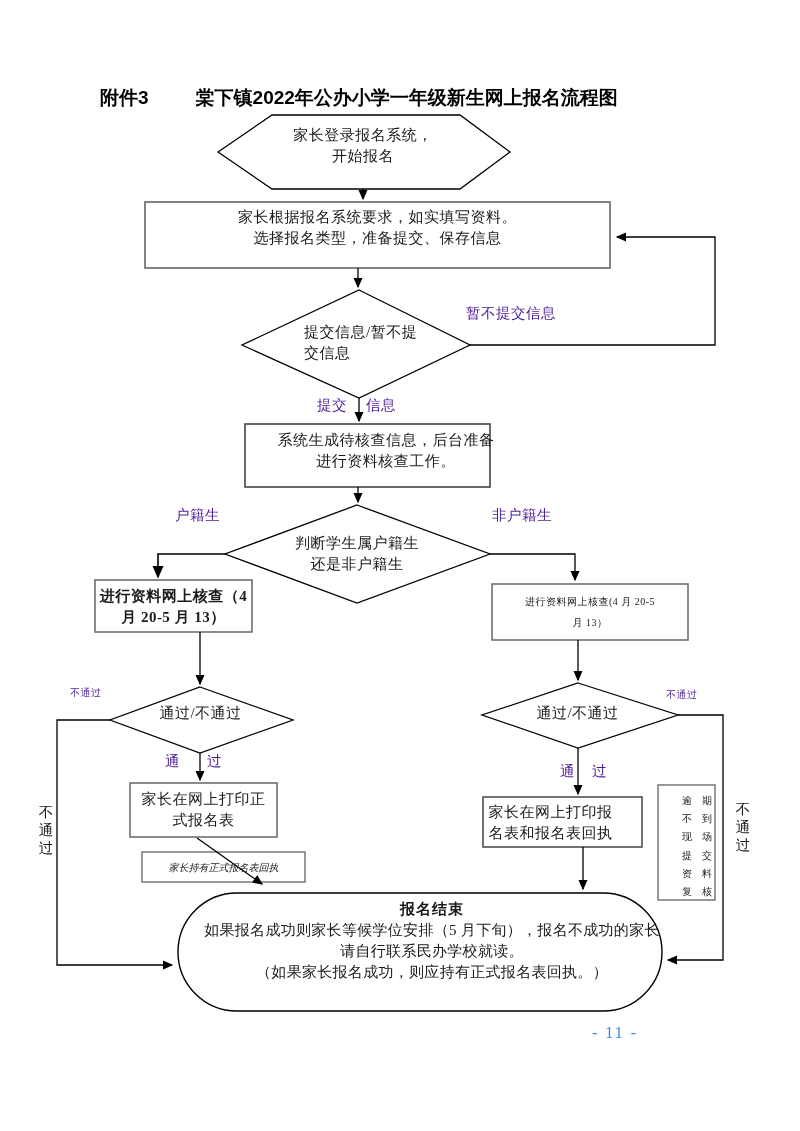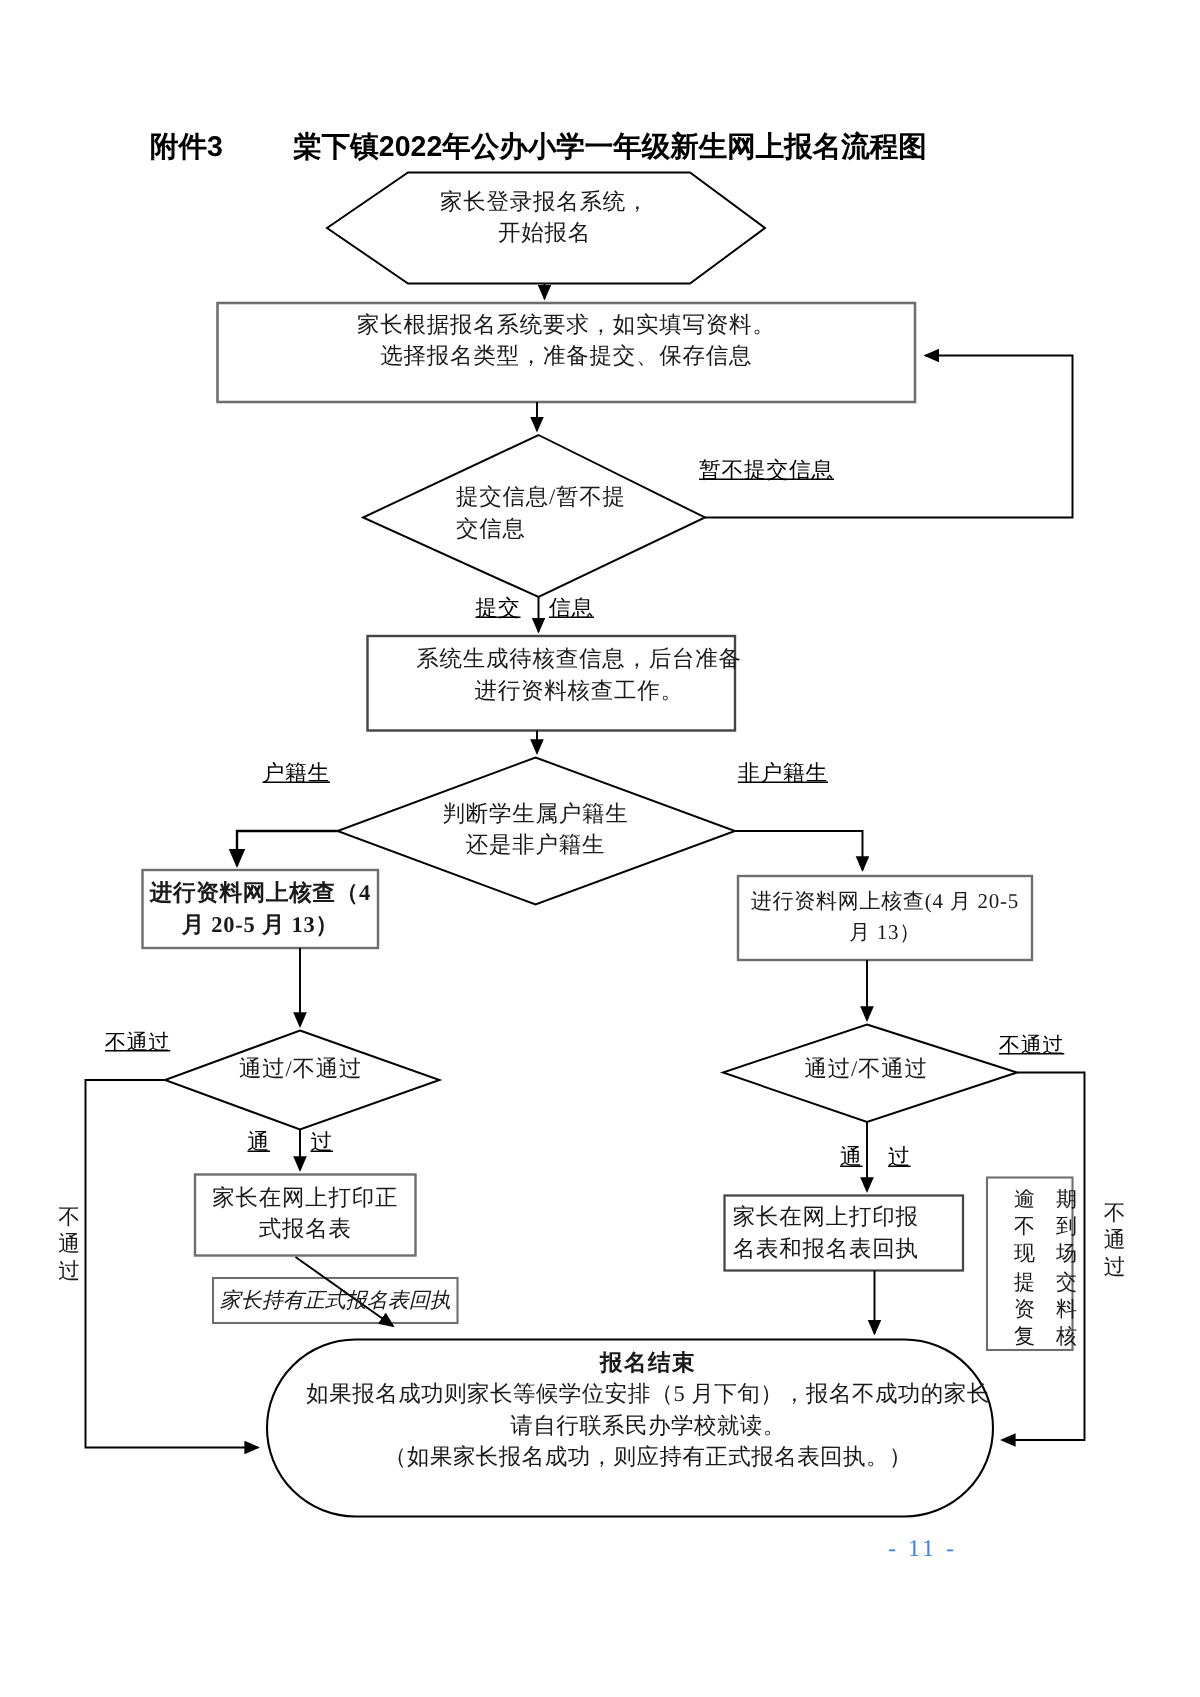--- a/index.html
+++ b/index.html
@@ -3,28 +3,28 @@
 <meta charset="utf-8">
 <style>
   html,body{margin:0;padding:0;background:#fff;}
   #page{
     position:relative;width:800px;height:1131px;background:#ffffff;
     font-family:"Liberation Serif", serif;color:#000;overflow:hidden;
   }
   #shapes{position:absolute;left:0;top:0;width:800px;height:1131px;}
   .txt{position:absolute;font-size:15px;letter-spacing:0.5px;line-height:21px;color:#1a1a1a;}
   .ctr{text-align:center;}
-  .lbl{position:absolute;font-size:14.5px;letter-spacing:0.5px;color:#000000;white-space:nowrap;text-decoration:underline;}
+  .lbl{position:absolute;font-size:14.5px;letter-spacing:0.5px;color:#4c1d95;white-space:nowrap;}
   .vlbl{position:absolute;font-size:14.5px;color:#1a1a1a;width:16px;word-break:break-all;line-height:18px;text-align:center;}
   #header{position:absolute;left:100px;top:85px;white-space:nowrap;
     font-family:"Liberation Sans", sans-serif;font-weight:bold;font-size:19px;color:#000;}
   #header .gap{display:inline-block;width:47px;}
   #endtext b{font-size:15px;letter-spacing:1px;}
   #pagenum{position:absolute;left:592px;top:1024px;font-size:16px;letter-spacing:2px;color:#3b82f6;}
-  .small{font-size:14px;}
+  .small{font-size:10px;}
 </style>
 </head>
 <body>
 
 <div id="page">
 
   <svg id="shapes" viewBox="0 0 800 1131" xmlns="http://www.w3.org/2000/svg">
     <defs>
       <marker id="ah" markerWidth="10" markerHeight="8" refX="7" refY="3.5" orient="auto">
         <path d="M0,0 L8,3.5 L0,7 Z" fill="#000"></path>

